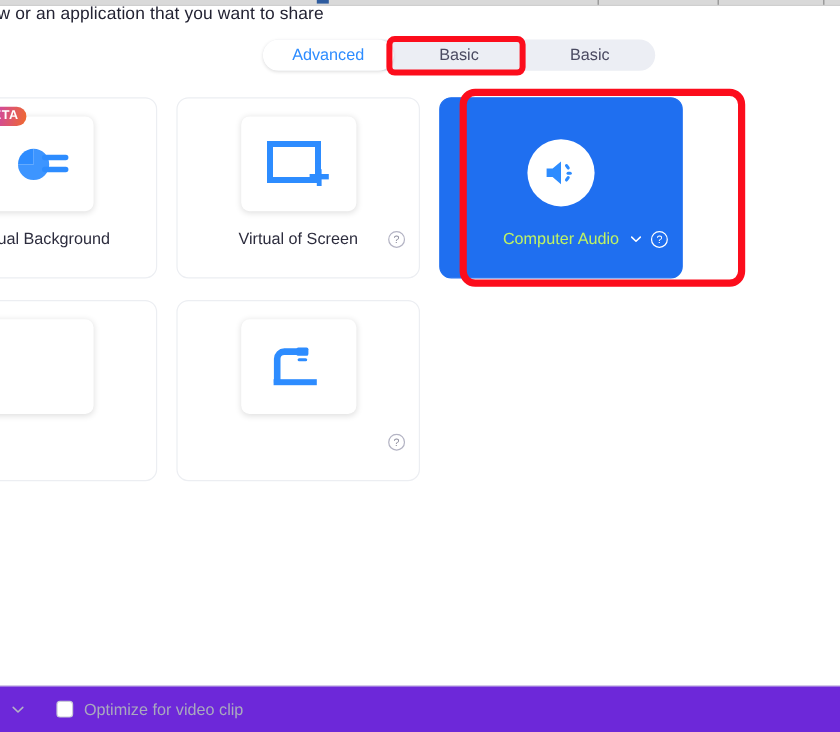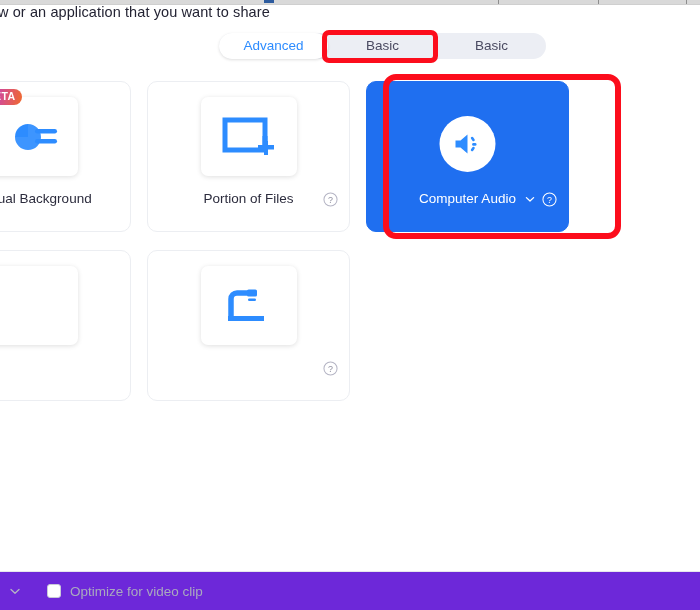--- a/index.html
+++ b/index.html
@@ -177,21 +177,21 @@
     position: absolute;
     left: 0;
     right: 0;
     bottom: 25px;
     text-align: center;
     font-size: 13.5px;
     color: #2c2c3d;
     white-space: nowrap;
   }
   .card.selected .card-label {
-    color: #ffffff;
+    color: #bef264;
   }
 
   .card-help {
     position: absolute;
     right: 11px;
     bottom: 24px;
     width: 15px;
     height: 15px;
     cursor: pointer;
   }
@@ -275,21 +275,21 @@
 
   <div class="card">
     <div class="thumb">
       <svg width="56" height="42" viewBox="0 0 56 42">
         <rect x="4" y="4" width="40" height="30" fill="none" stroke="#2d8cff" stroke-width="5"></rect>
         <rect x="41.5" y="20" width="5" height="14" fill="#2d8cff"></rect>
         <rect x="37" y="29" width="16" height="4.5" fill="#2d8cff"></rect>
         <rect x="43" y="25" width="4" height="14" fill="#2d8cff"></rect>
       </svg>
     </div>
-    <div class="card-label">Portion of Files</div>
+    <div class="card-label">Virtual of Screen</div>
     <svg class="card-help" viewBox="0 0 16 16">
       <circle cx="8" cy="8" r="7" fill="none" stroke="#b4b4c4" stroke-width="1.1"></circle>
       <text x="8" y="11.6" text-anchor="middle" font-size="9.5" fill="#8d8d9e" font-family="Liberation Sans, sans-serif">?</text>
     </svg>
   </div>
 
   <div class="card selected">
     <div class="thumb">
       <div class="audio-circle">
         <svg width="30" height="26" viewBox="0 0 30 26">

